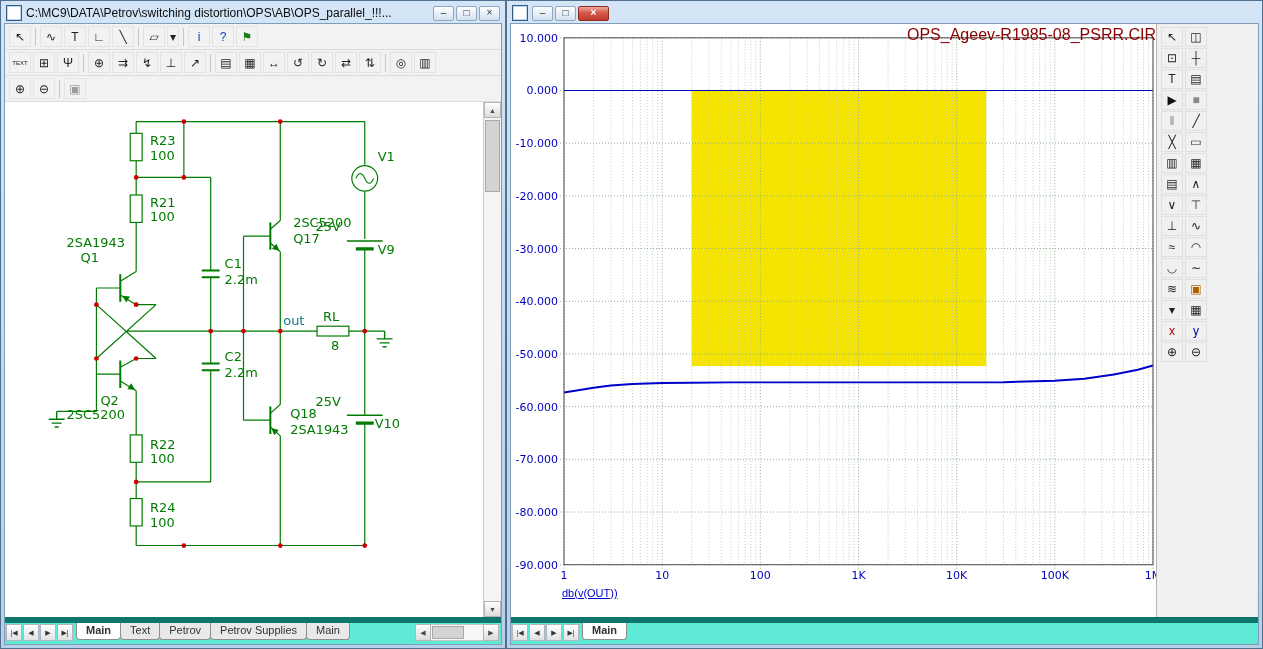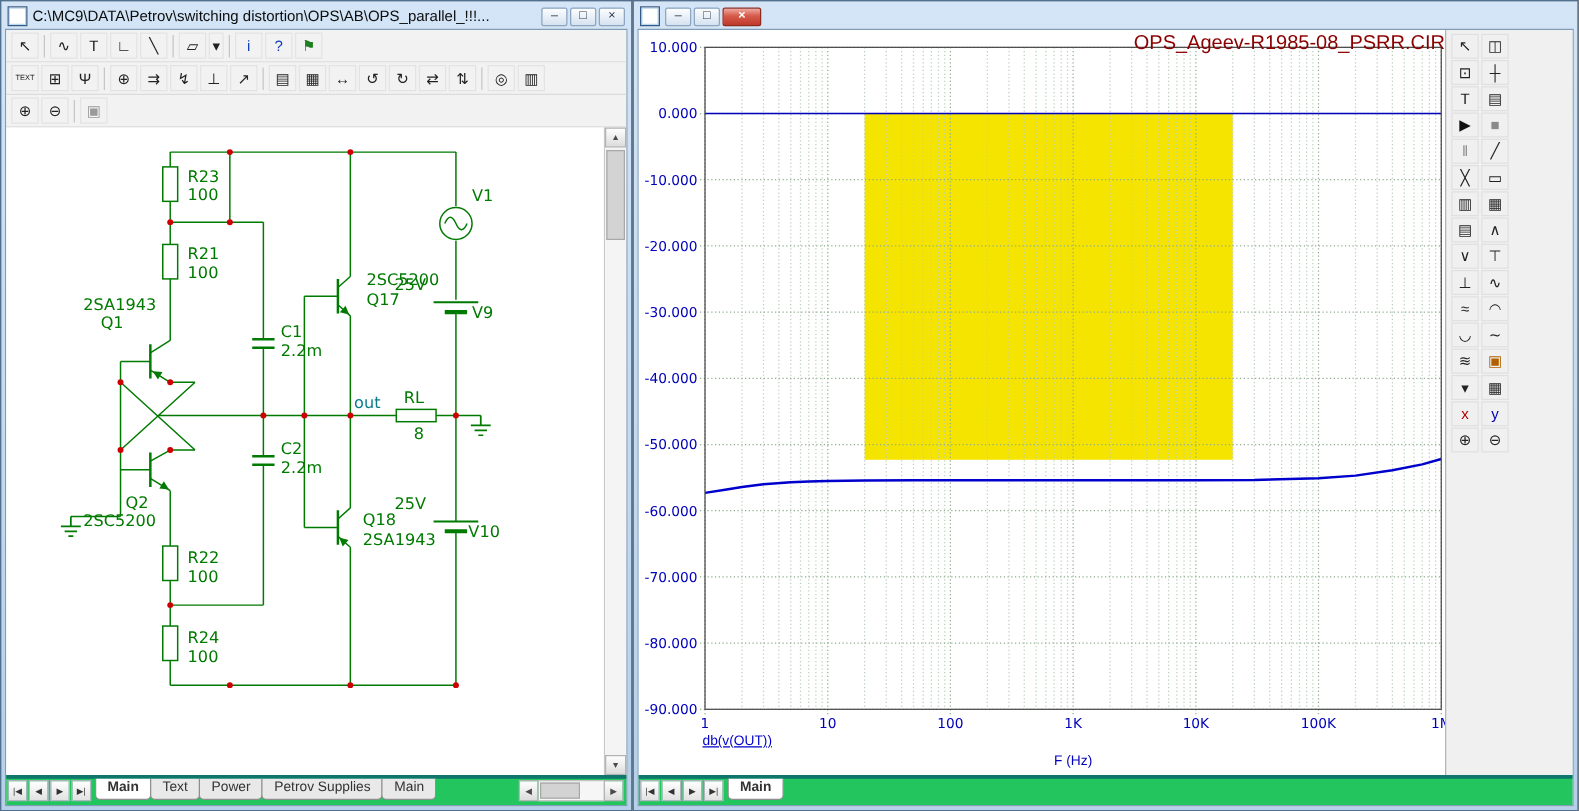--- a/index.html
+++ b/index.html
@@ -41,21 +41,21 @@
   .scr-btn{flex:none;width:100%;height:16px;font-size:7px;padding:0;color:#4a4a4a;
            background:linear-gradient(#fefefe,#dcdcdc);border:1px solid #b4b4b4;cursor:default;}
   .scr-track{flex:1;position:relative;}
   .scr-thumb{position:absolute;top:2px;left:1px;right:1px;height:70px;background:#d3d3d3;border:1px solid #a8a8a8;}
   .mini-scroll{display:flex;width:84px;height:17px;margin:1px 2px 0 4px;flex:none;}
   .mini-scroll .scr-btn{width:16px;height:17px;}
   .mini-scroll .scr-track{background:#f6f6f6;border:1px solid #c4c4c4;border-width:1px 0;}
   .mini-scroll .scr-thumb{top:1px;bottom:1px;height:auto;left:1px;width:30px;}
 
   
-  .bottombar{height:21px;flex:none;display:flex;align-items:flex-start;background:#22c55e;border-top:3px solid #0f766e;}
+  .bottombar{height:21px;flex:none;display:flex;align-items:flex-start;background:#5eead4;border-top:6px solid #0f766e;}
   .nav-btn{width:16px;height:17px;font-size:7px;padding:0;margin:1px 0 0 1px;color:#333;
            background:linear-gradient(#ffffff,#e2e2e2);border:1px solid #aeb6bf;cursor:default;}
   .tabs{display:flex;margin-left:3px;}
   .tab{height:16px;line-height:15px;padding:0 9px;font-size:11px;background:#e9e9e9;color:#333;
        border:1px solid #8f8f8f;border-top:none;border-radius:0 0 4px 4px;margin-right:-1px;cursor:default;}
   .tab.selected{background:#fff;font-weight:bold;position:relative;z-index:2;}
   .tabstrip-fill{flex:1;}
 
   
   .content-row{flex:1;display:flex;min-height:0;}
@@ -236,21 +236,21 @@
       <div class="bottombar">
         <span id="lnav" style="display:flex;">
             <button class="nav-btn">|◀</button>
             <button class="nav-btn">◀</button>
             <button class="nav-btn">▶</button>
             <button class="nav-btn">▶|</button>
           </span>
         <span id="ltabs" class="tabs">
             <span class="tab selected">Main</span>
             <span class="tab">Text</span>
-            <span class="tab">Power</span>
+            <span class="tab">Petrov</span>
             <span class="tab">Petrov Supplies</span>
             <span class="tab">Main</span>
           </span>
         <span class="tabstrip-fill"></span>
         <span class="mini-scroll">
           <button class="scr-btn">◀</button>
           <span class="scr-track">
             <span class="scr-thumb"></span>
           </span>
           <button class="scr-btn">▶</button>
@@ -366,21 +366,20 @@
                 <text x="47" y="445.2" text-anchor="end">-70.000</text>
                 <text x="47" y="498.6" text-anchor="end">-80.000</text>
                 <text x="47" y="552.0" text-anchor="end">-90.000</text>
               </g>
               <polyline fill="none" stroke="#0000cc" stroke-width="2" points="53.0,373.4 70.3,370.7 82.6,368.6 99.8,366.4 121.6,364.8 136.0,364.3 151.2,363.8 180.7,363.5 219.8,363.2 249.3,363.2 296.2,363.2 347.5,363.2 394.3,363.2 445.7,363.2 492.5,363.0 543.8,361.6 573.4,359.5 602.9,355.2 626.8,350.4 642.0,346.1"></polyline>
               <polyline fill="none" stroke="#0000bb" stroke-width="1.2" points="53.0,67.4 642.0,67.4"></polyline>
               <rect x="53" y="14" width="589" height="534" fill="none" stroke="#4a4a4a"></rect>
             </svg>
           <div class="plot-title">OPS_Ageev-R1985-08_PSRR.CIR</div>
           <div class="series-label">db(v(OUT))</div>
-          <div class="x-axis-label">F (Hz)</div>
         </div>
         <div class="side-toolbar">
           <div id="rtb">
               <button class="side-btn">↖</button>
               <button class="side-btn">◫</button>
               <button class="side-btn">⊡</button>
               <button class="side-btn">┼</button>
               <button class="side-btn">T</button>
               <button class="side-btn">▤</button>
               <button class="side-btn" style="color: rgb(17, 17, 17);">▶</button>

